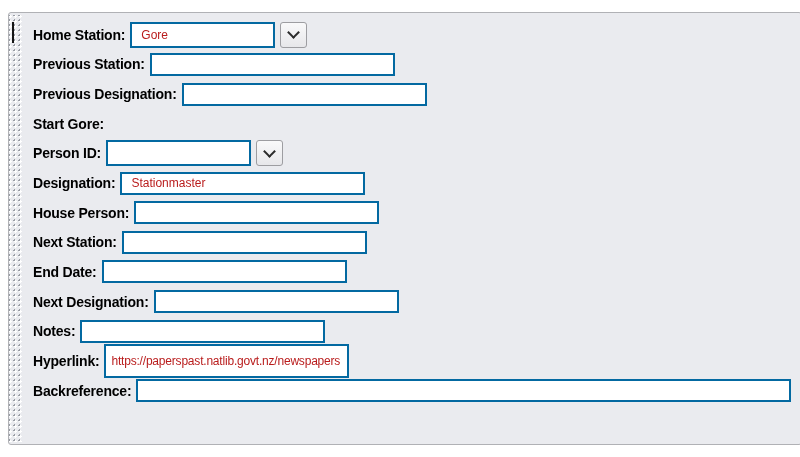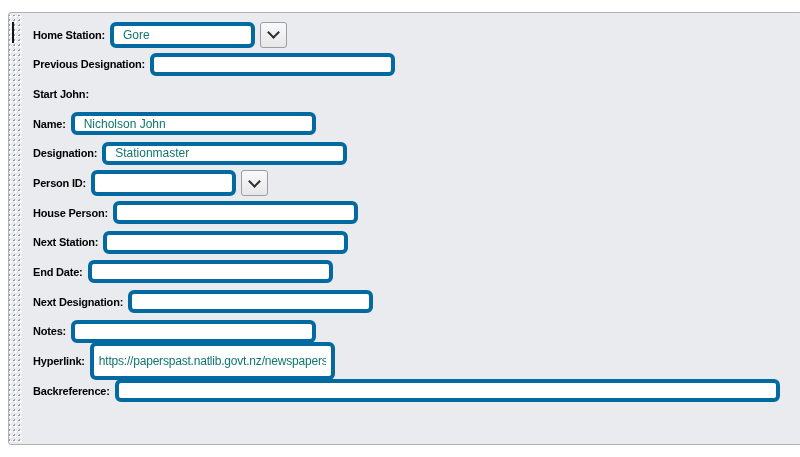--- a/index.html
+++ b/index.html
@@ -27,28 +27,28 @@
     background:#161616;
   }
 
   .content {
     position:absolute; left:24px; top:7px; right:10px; bottom:4px;
   }
   .row {
     display:flex; align-items:center; height:29.65px; gap:5px;
   }
   .lbl {
-    font-size:11px; font-weight:bold; color:#000;
+    font-size:14px; font-weight:bold; color:#000;
     white-space:nowrap; letter-spacing:-0.2px;
   }
   .ti {
     height:23px; width:245px; box-sizing:border-box;
-    border:4px solid #0369a1; border-radius:6px;
+    border:2px solid #0369a1; border-radius:0;
     background:#ffffff;
-    font-family:"Liberation Sans",sans-serif; font-size:12px; color:#0f766e;
+    font-family:"Liberation Sans",sans-serif; font-size:12px; color:#b91c1c;
     padding:0 9px; outline:none;
   }
   .ti.combo { width:145px; height:26px; }
   .ti.wide  { width:665px; }
   .ti.tight { padding:15px 5px; letter-spacing:-0.2px; }
 
   .combo-btn {
     width:27px; height:26px; box-sizing:border-box; flex:0 0 auto;
     border:1px solid #9d9da1; border-radius:3px;
     background:linear-gradient(#f9f9fa,#e7e7ea);
@@ -74,46 +74,46 @@
     <div class="content">
 
       <div class="row">
         <span class="lbl">Home Station:</span>
         <input class="ti combo" type="text" value="Gore" style="">
         <button class="combo-btn">
           <span class="chev"></span>
         </button>
       </div>
 
+      <div class="row">
+        <span class="lbl">Previous Station:</span>
+        <input class="ti" type="text" value="" style="">
+      </div>
 
       <div class="row">
         <span class="lbl">Previous Designation:</span>
         <input class="ti" type="text" value="" style="">
       </div>
 
       <div class="row">
-        <span class="lbl">Start John:</span>
+        <span class="lbl">Start Gore:</span>
       </div>
 
-      <div class="row">
-        <span class="lbl">Name:</span>
-        <input class="ti" type="text" value="Nicholson John" style="">
-      </div>
-
-      <div class="row">
-        <span class="lbl">Designation:</span>
-        <input class="ti" type="text" value="Stationmaster" style="">
-      </div>
 
       <div class="row">
         <span class="lbl">Person ID:</span>
         <input class="ti combo" type="text" value="" style="">
         <button class="combo-btn">
           <span class="chev"></span>
         </button>
+      </div>
+
+      <div class="row">
+        <span class="lbl">Designation:</span>
+        <input class="ti" type="text" value="Stationmaster" style="">
       </div>
 
       <div class="row">
         <span class="lbl">House Person:</span>
         <input class="ti" type="text" value="" style="">
       </div>
 
       <div class="row">
         <span class="lbl">Next Station:</span>
         <input class="ti" type="text" value="" style="">

